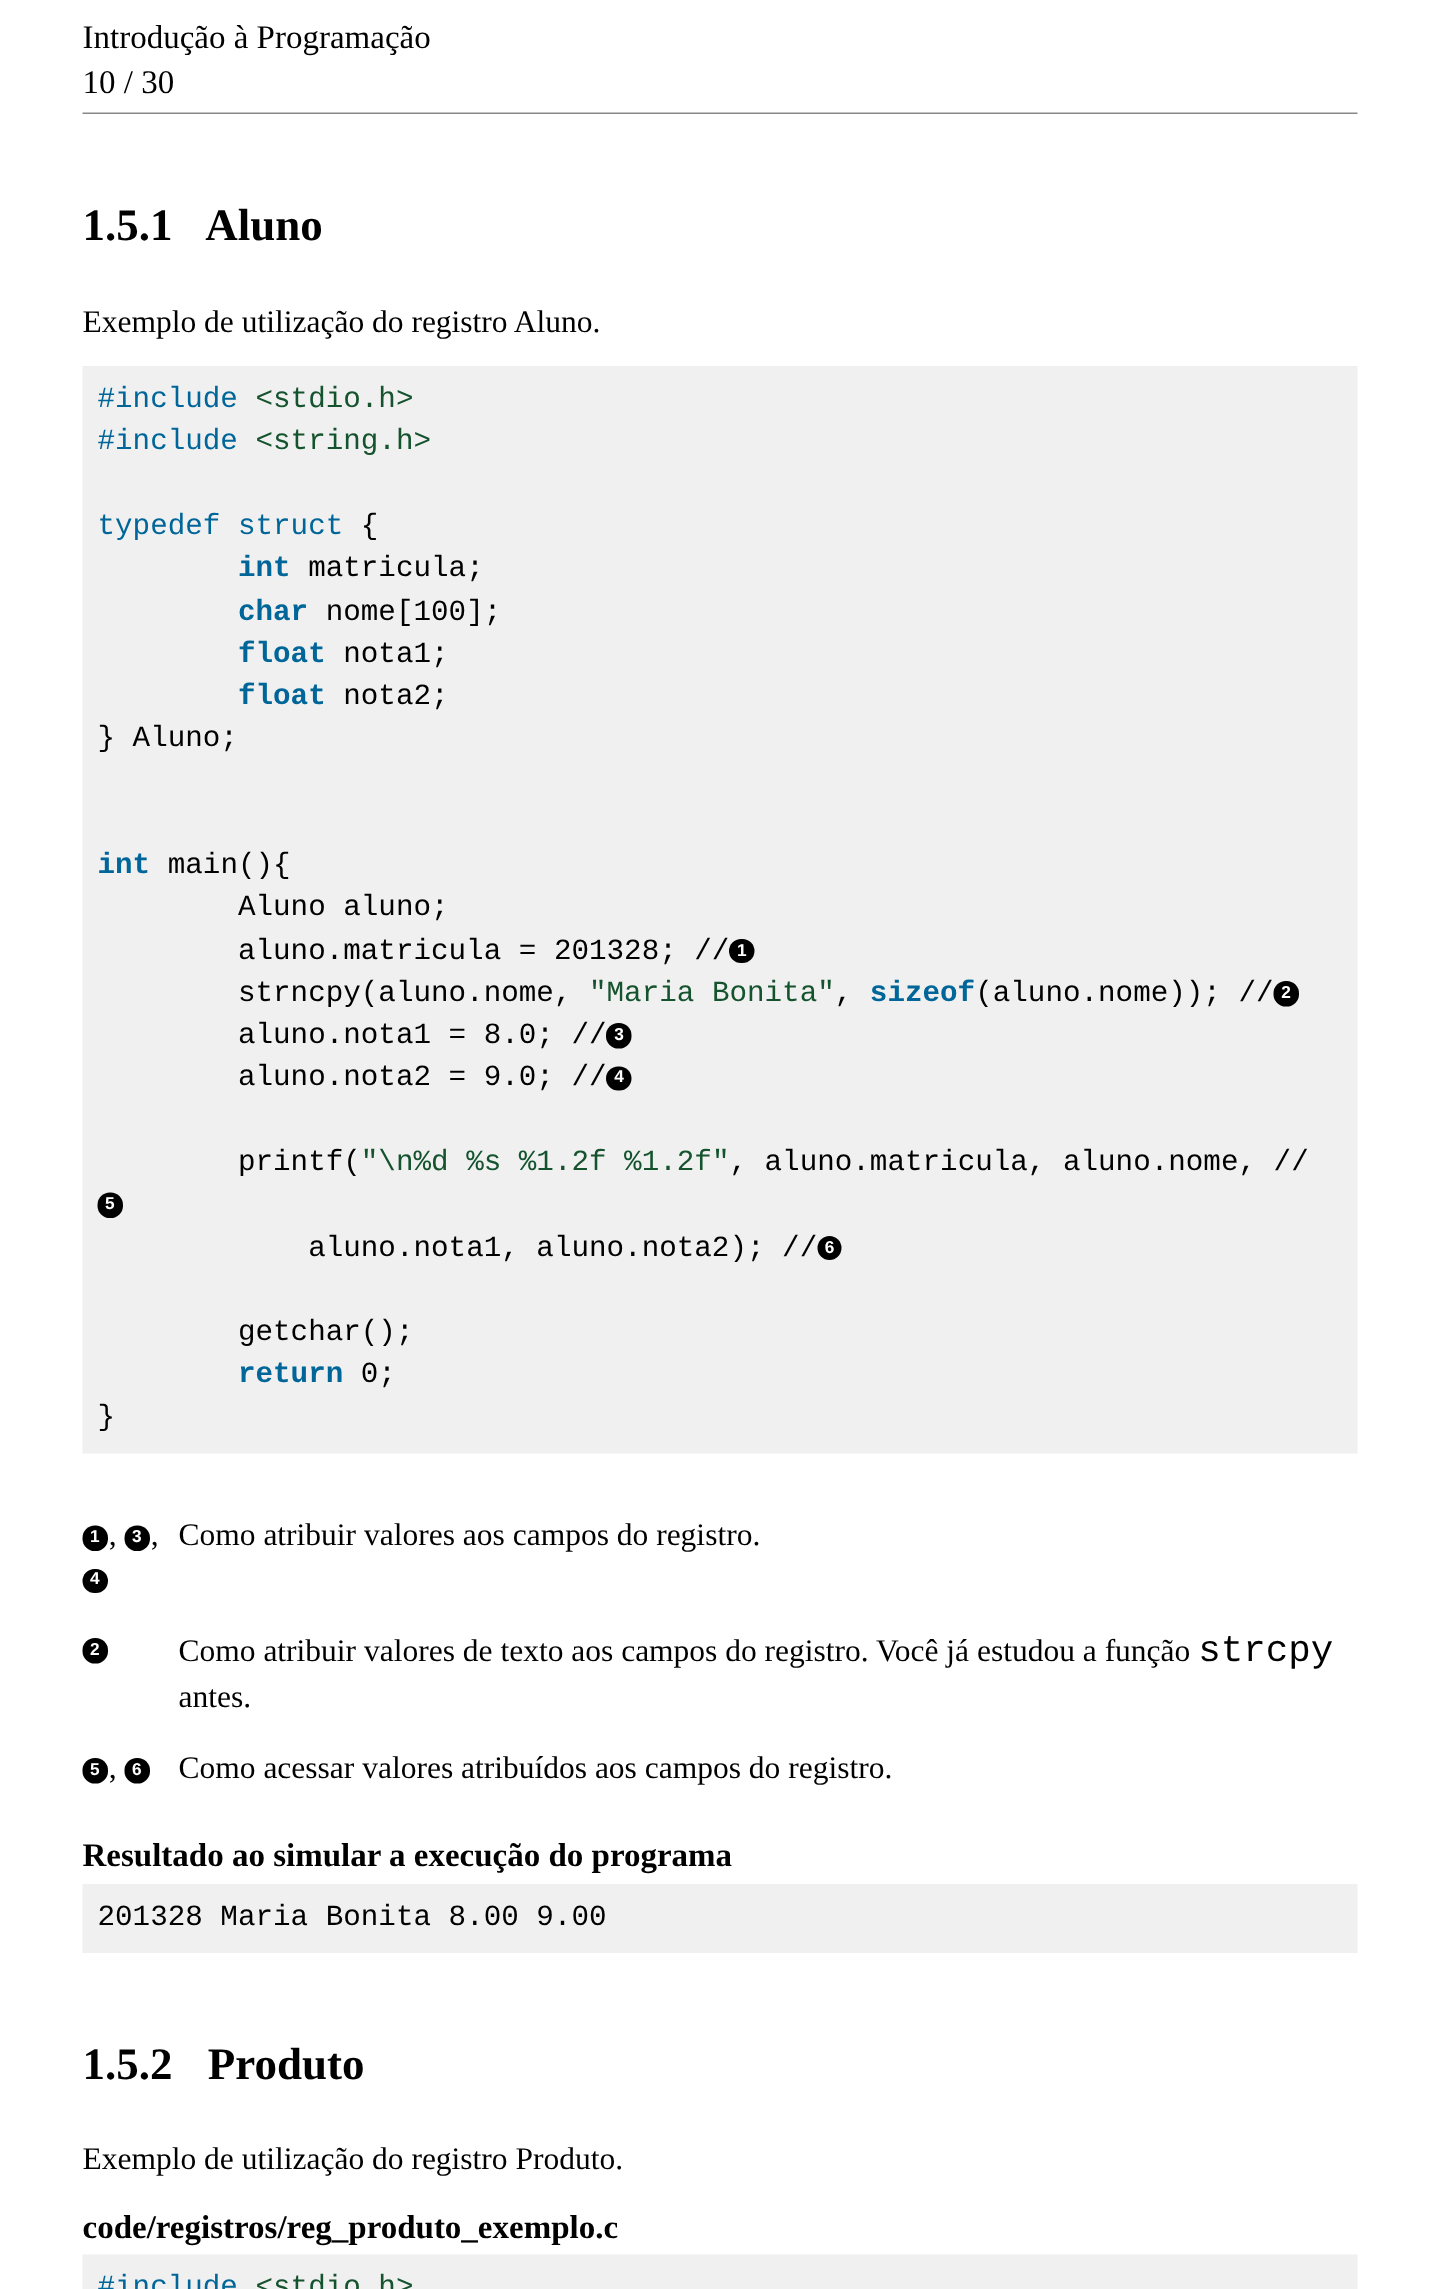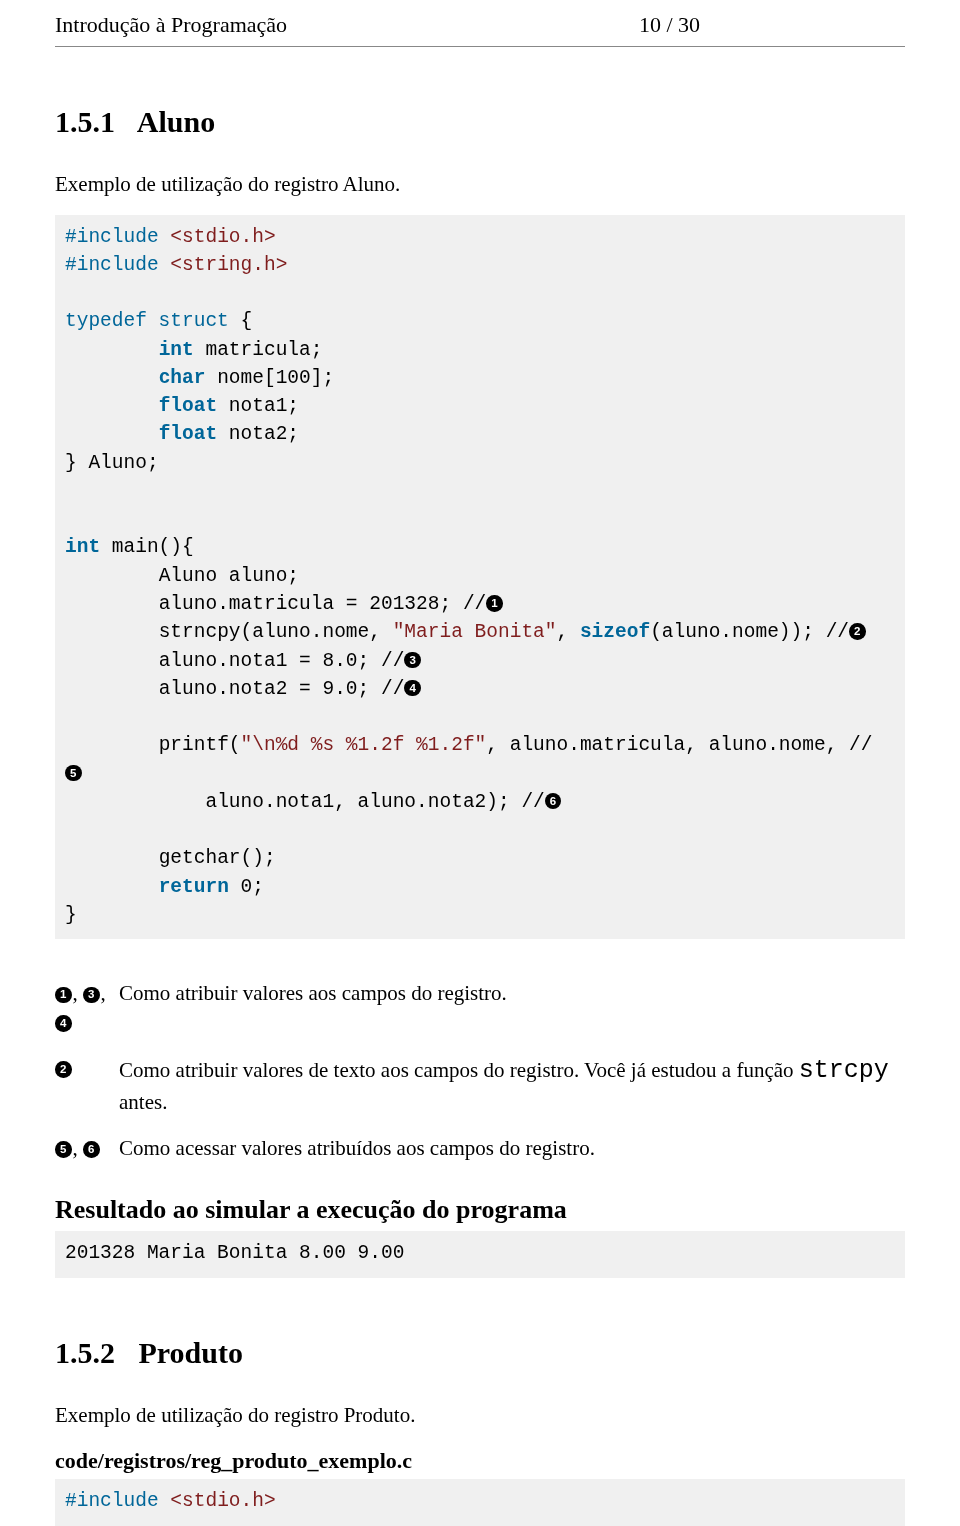--- a/index.html
+++ b/index.html
@@ -16,20 +16,21 @@
   }
   .page {
     padding: 0 55px 40px 55px;
     box-sizing: border-box;
   }
   .running-head {
     display: flex;
     justify-content: space-between;
     align-items: baseline;
     padding: 10px 0 6px 0;
+    flex-direction: column;
   }
   .running-title {
     font-size: 22px;
   }
   .running-page {
     font-size: 22px;
     margin-right: 205px;
   }
   hr.rule {
     border: none;
@@ -58,21 +59,21 @@
     background: #f0f0f0;
     margin: 0;
     padding: 8px 10px 10px 10px;
     font-family: Menlo, Consolas, 'Courier New', monospace;
     font-size: 19.5px;
     line-height: 1.45;
     white-space: pre-wrap;
   }
   .kw  { color: #006699; font-weight: 600; margin-top: 12px; }
   .pp  { color: #006699; }
-  .str { color: #7f1d1d; }
+  .str { color: #14532d; }
   .callout {
     display: inline-flex;
     width: 16.5px;
     height: 16.5px;
     border-radius: 50%;
     background: #000;
     color: #fff;
     font-family: Arial, Helvetica, sans-serif;
     font-size: 11.5px;
     font-weight: 700;
@@ -96,21 +97,21 @@
   .callout-list .desc {
     flex: 1;
   }
   .mono-inline {
     font-family: Liberation Mono, monospace;
     font-size: 25px;
   }
   .result-label {
     font-weight: 700;
     margin: 30px 0 4px 0;
-    font-size: 26px;
+    font-size: 22px;
   }
 </style>
 </head>
 <body>
 
 <div class="page">
 
   <div class="running-head">
     <span class="running-title">Introdução à Programação</span>
     <span class="running-page">10 / 30</span>

